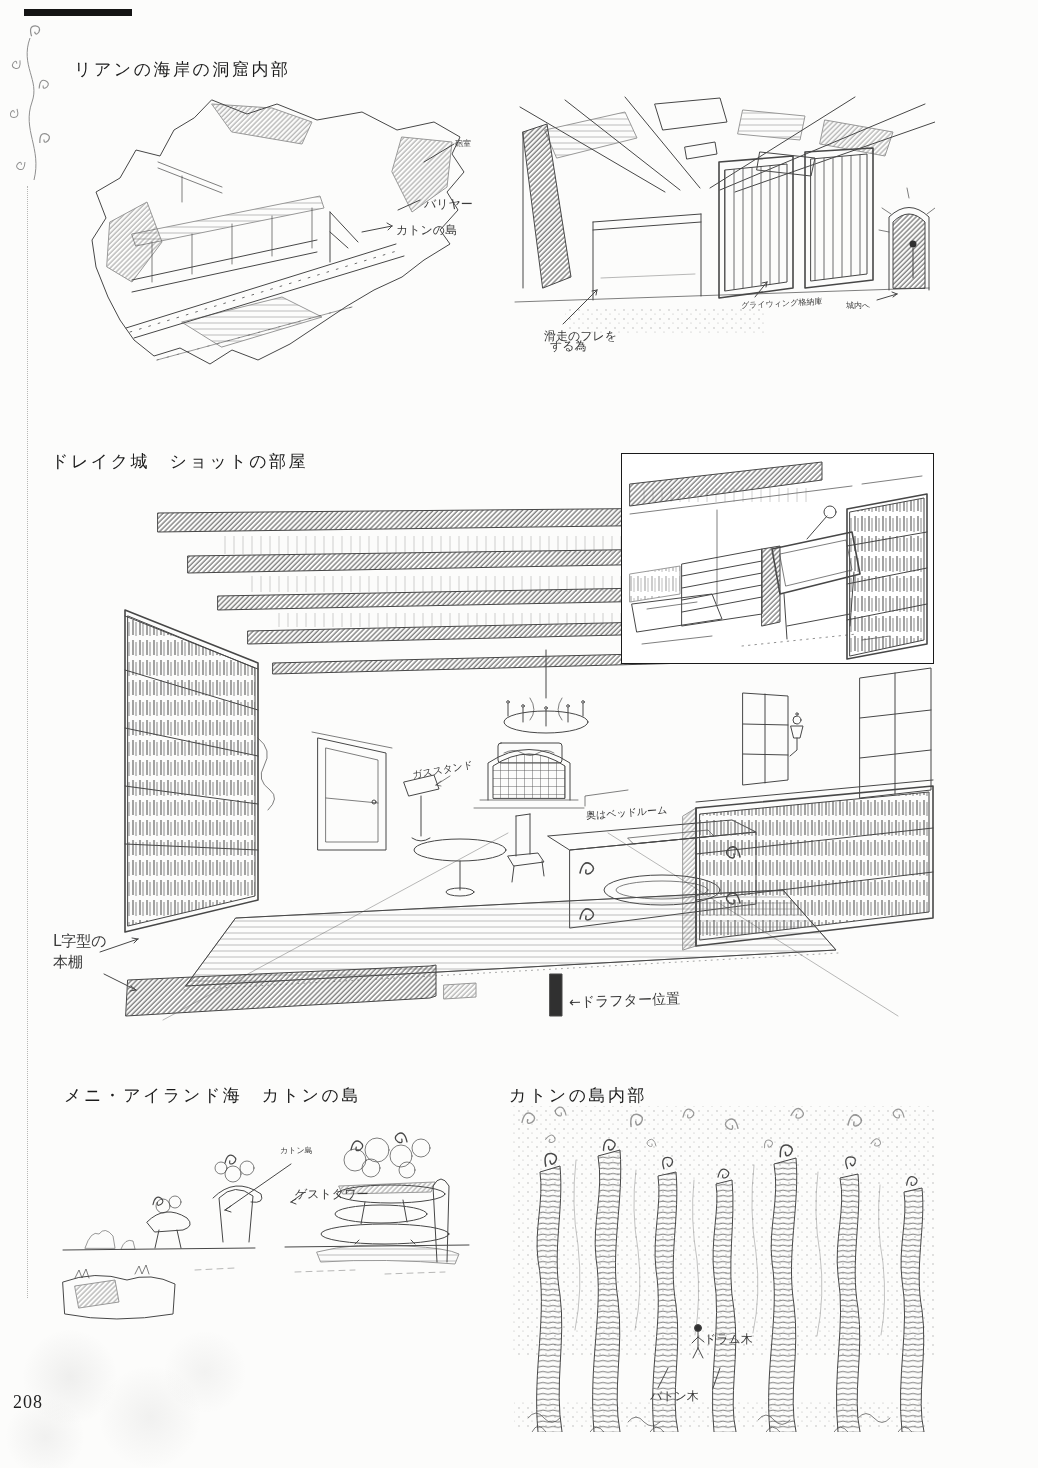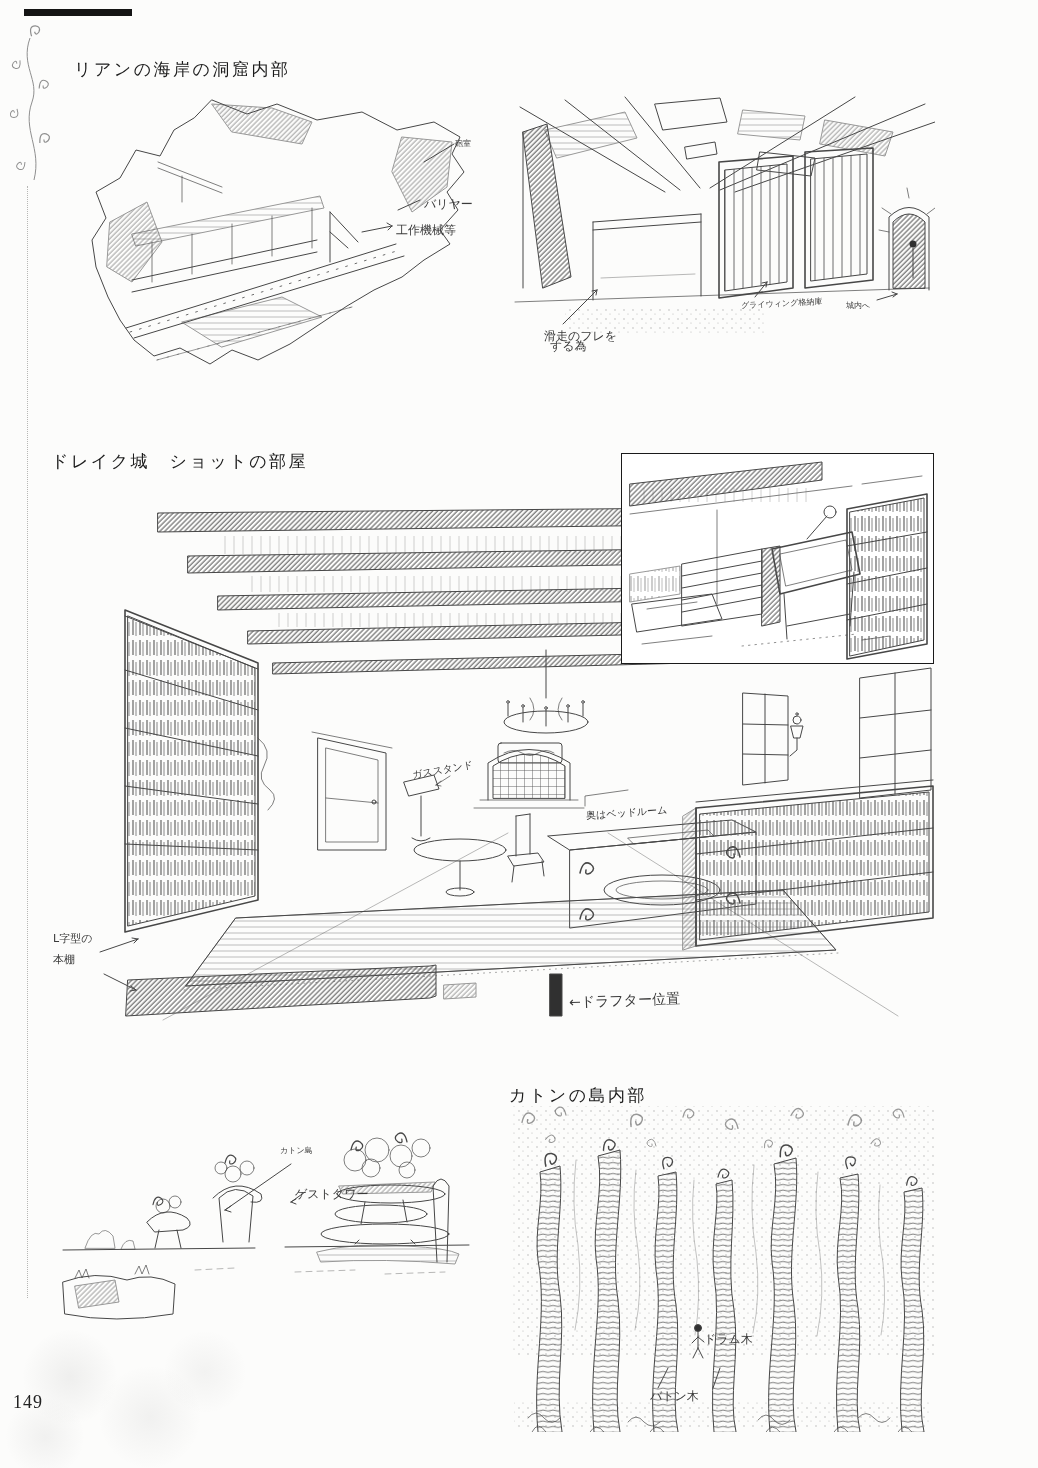--- a/index.html
+++ b/index.html
@@ -1,20 +1,20 @@
 <!DOCTYPE html>
 <html><head>
 <meta charset="utf-8">
 <style>
   html,body{margin:0;padding:0;background:#e9e9e7;}
   #page{position:relative;width:1038px;height:1468px;background:#fcfcfb;overflow:hidden;
         font-family:"Liberation Serif","DejaVu Serif",serif;color:#161616;}
   .caption{position:absolute;font-size:17px;letter-spacing:2.5px;color:#1b1b1b;white-space:nowrap;}
   .anno{position:absolute;font-family:"DejaVu Sans",sans-serif;color:#3a3a3a;white-space:nowrap;line-height:1.4;}
-  .a7{font-size:12px;} .a8{font-size:8px;} .a10{font-size:10px;} .a13{font-size:11px;} .a14{font-size:14px;}
+  .a7{font-size:12px;} .a8{font-size:8px;} .a10{font-size:10px;} .a13{font-size:15px;} .a14{font-size:14px;}
   .pagenum{position:absolute;left:13px;top:1392px;font-size:18px;letter-spacing:1px;color:#222;}
   .sketchbox{position:absolute;}
   .insetbox{position:absolute;left:621px;top:453px;width:313px;height:211px;background:#ffffff;
             border:1.5px solid #1a1a1a;box-sizing:border-box;z-index:5;}
   .barmark{position:absolute;left:24px;top:9px;width:108px;height:7px;background:#141414;}
   .dotline{position:absolute;left:27px;top:186px;height:1112px;width:0;border-left:1px dotted #b7b7b5;}
   .watermark{position:absolute;left:0;top:1322px;width:260px;height:146px;pointer-events:none;
     background-image:
       radial-gradient(circle at 70px 55px, rgba(60,60,60,.07), transparent 48px),
       radial-gradient(circle at 150px 95px, rgba(60,60,60,.06), transparent 52px),
@@ -79,20 +79,21 @@
     <use href="#g-curl" transform="translate(30,64) rotate(-10) scale(1.1)"></use>
     <use href="#g-curl" transform="translate(12,96) rotate(150)"></use>
     <use href="#g-curl" transform="translate(30,118) rotate(-15) scale(1.2)"></use>
     <use href="#g-curl" transform="translate(18,150) rotate(170)"></use>
   </svg>
   <div class="dotline"></div>
   <div class="watermark"></div>
 
   <div class="caption" style="left:74px;top:58px">リアンの海岸の洞窟内部</div>
   <div class="caption" style="left:51px;top:450px">ドレイク城　ショットの部屋</div>
+  <div class="caption" style="left:64px;top:1084px">メニ・アイランド海　カトンの島</div>
   <div class="caption" style="left:509px;top:1084px">カトンの島内部</div>
 
   <div class="sketchbox" style="left:62px;top:92px;width:430px;height:300px">
     <svg class="sk" width="430" height="300" viewBox="0 0 430 300">
       <g>
         <path d="M150 8 L185 22 L215 12 L255 28 L300 20 L335 38 L372 30 L398 45 L390 62 L402 80 L385 100 L396 118 L378 138 L388 152 L362 168 L340 185 L312 198 L285 214 L258 232 L228 252 L196 268 L170 258 L148 272 L118 256 L92 264 L72 248 L58 228 L46 205 L34 175 L30 148 L44 126 L34 100 L58 86 L74 58 L98 64 L112 38 L132 26 Z"></path>
         <path class="fd lo" d="M150 12 L210 16 L250 30 L240 52 L170 40 Z"></path>
         <path class="fd lo" d="M340 45 L390 50 L385 95 L350 120 L330 80 Z"></path>
         <path class="fd lo" d="M48 130 L85 110 L100 150 L70 190 L45 175 Z"></path>
         <path class="fh lo" d="M120 230 L220 205 L260 225 L160 255 Z"></path>
@@ -114,21 +115,21 @@
       </g>
       <g class="thin">
         <path d="M362 70 L392 52"></path>
         <path d="M336 118 L358 108"></path>
         <path d="M300 140 L330 134 M330 134 L325 131 M330 134 L326 138"></path>
       </g>
     </svg>
   </div>
   <span class="anno a8" style="left:455px;top:138px">砲室</span>
   <span class="anno a7" style="left:424px;top:196px">バリヤー</span>
-  <span class="anno a7" style="left:396px;top:222px">工作機械等</span>
+  <span class="anno a7" style="left:396px;top:222px">カトンの島</span>
 
   <div class="sketchbox" style="left:505px;top:92px;width:430px;height:280px">
     <svg class="sk" width="430" height="280" viewBox="0 0 430 280">
       <g class="thin">
         <path d="M15 15 L160 100 M60 8 L175 98 M120 5 L195 96 M430 30 L230 100 M420 12 L215 98 M350 5 L205 96"></path>
       </g>
       <g>
         <path class="fh lo" d="M40 38 L120 20 L132 46 L52 66 Z"></path>
         <path d="M150 12 L215 6 L222 30 L158 38 Z"></path>
         <path class="fh lo" d="M238 18 L300 24 L295 48 L233 42 Z"></path>
@@ -415,14 +416,14 @@
         <path class="thin" d="M24 332 Q30 320 38 332 M82 332 Q88 322 96 332 M142 332 Q148 322 156 332 M258 332 Q264 322 272 332 M326 332 Q332 322 340 332 M390 332 Q396 322 404 332"></path>
       </g>
       <g class="thin">
         <path d="M150 288 L160 268 M205 288 L212 268"></path>
       </g>
     </svg>
   </div>
   <span class="anno a7" style="left:650px;top:1388px">バトン木</span>
   <span class="anno a7" style="left:704px;top:1331px">ドラム木</span>
 
-  <div class="pagenum">149</div>
+  <div class="pagenum">208</div>
 </div>
 
 </body></html>

